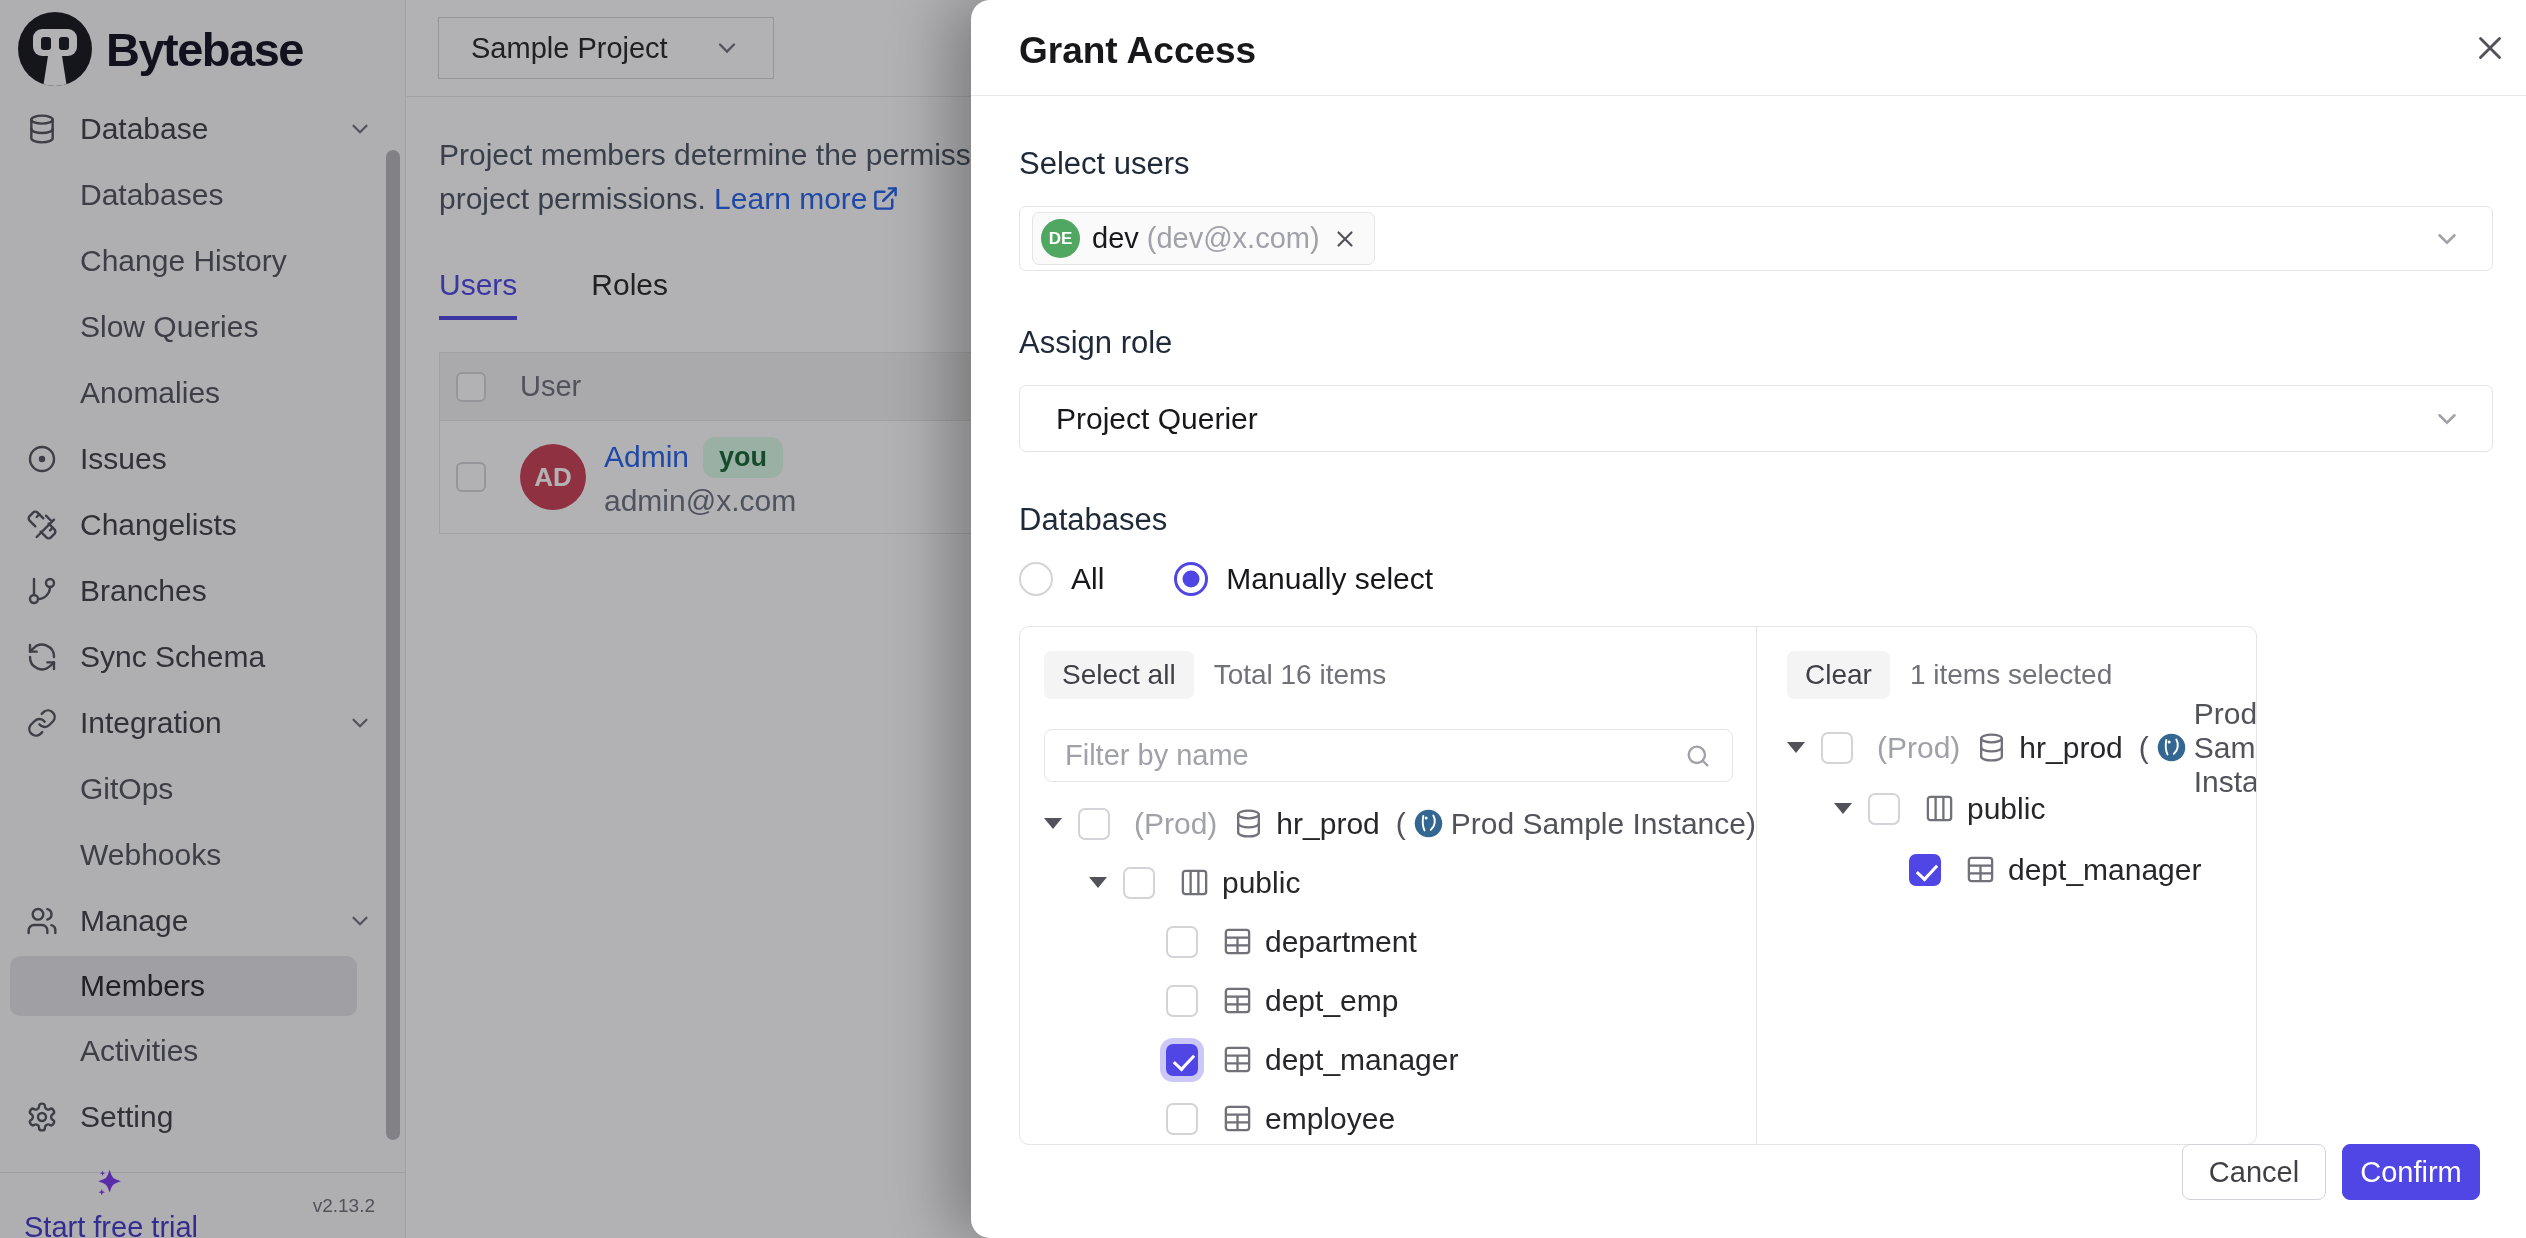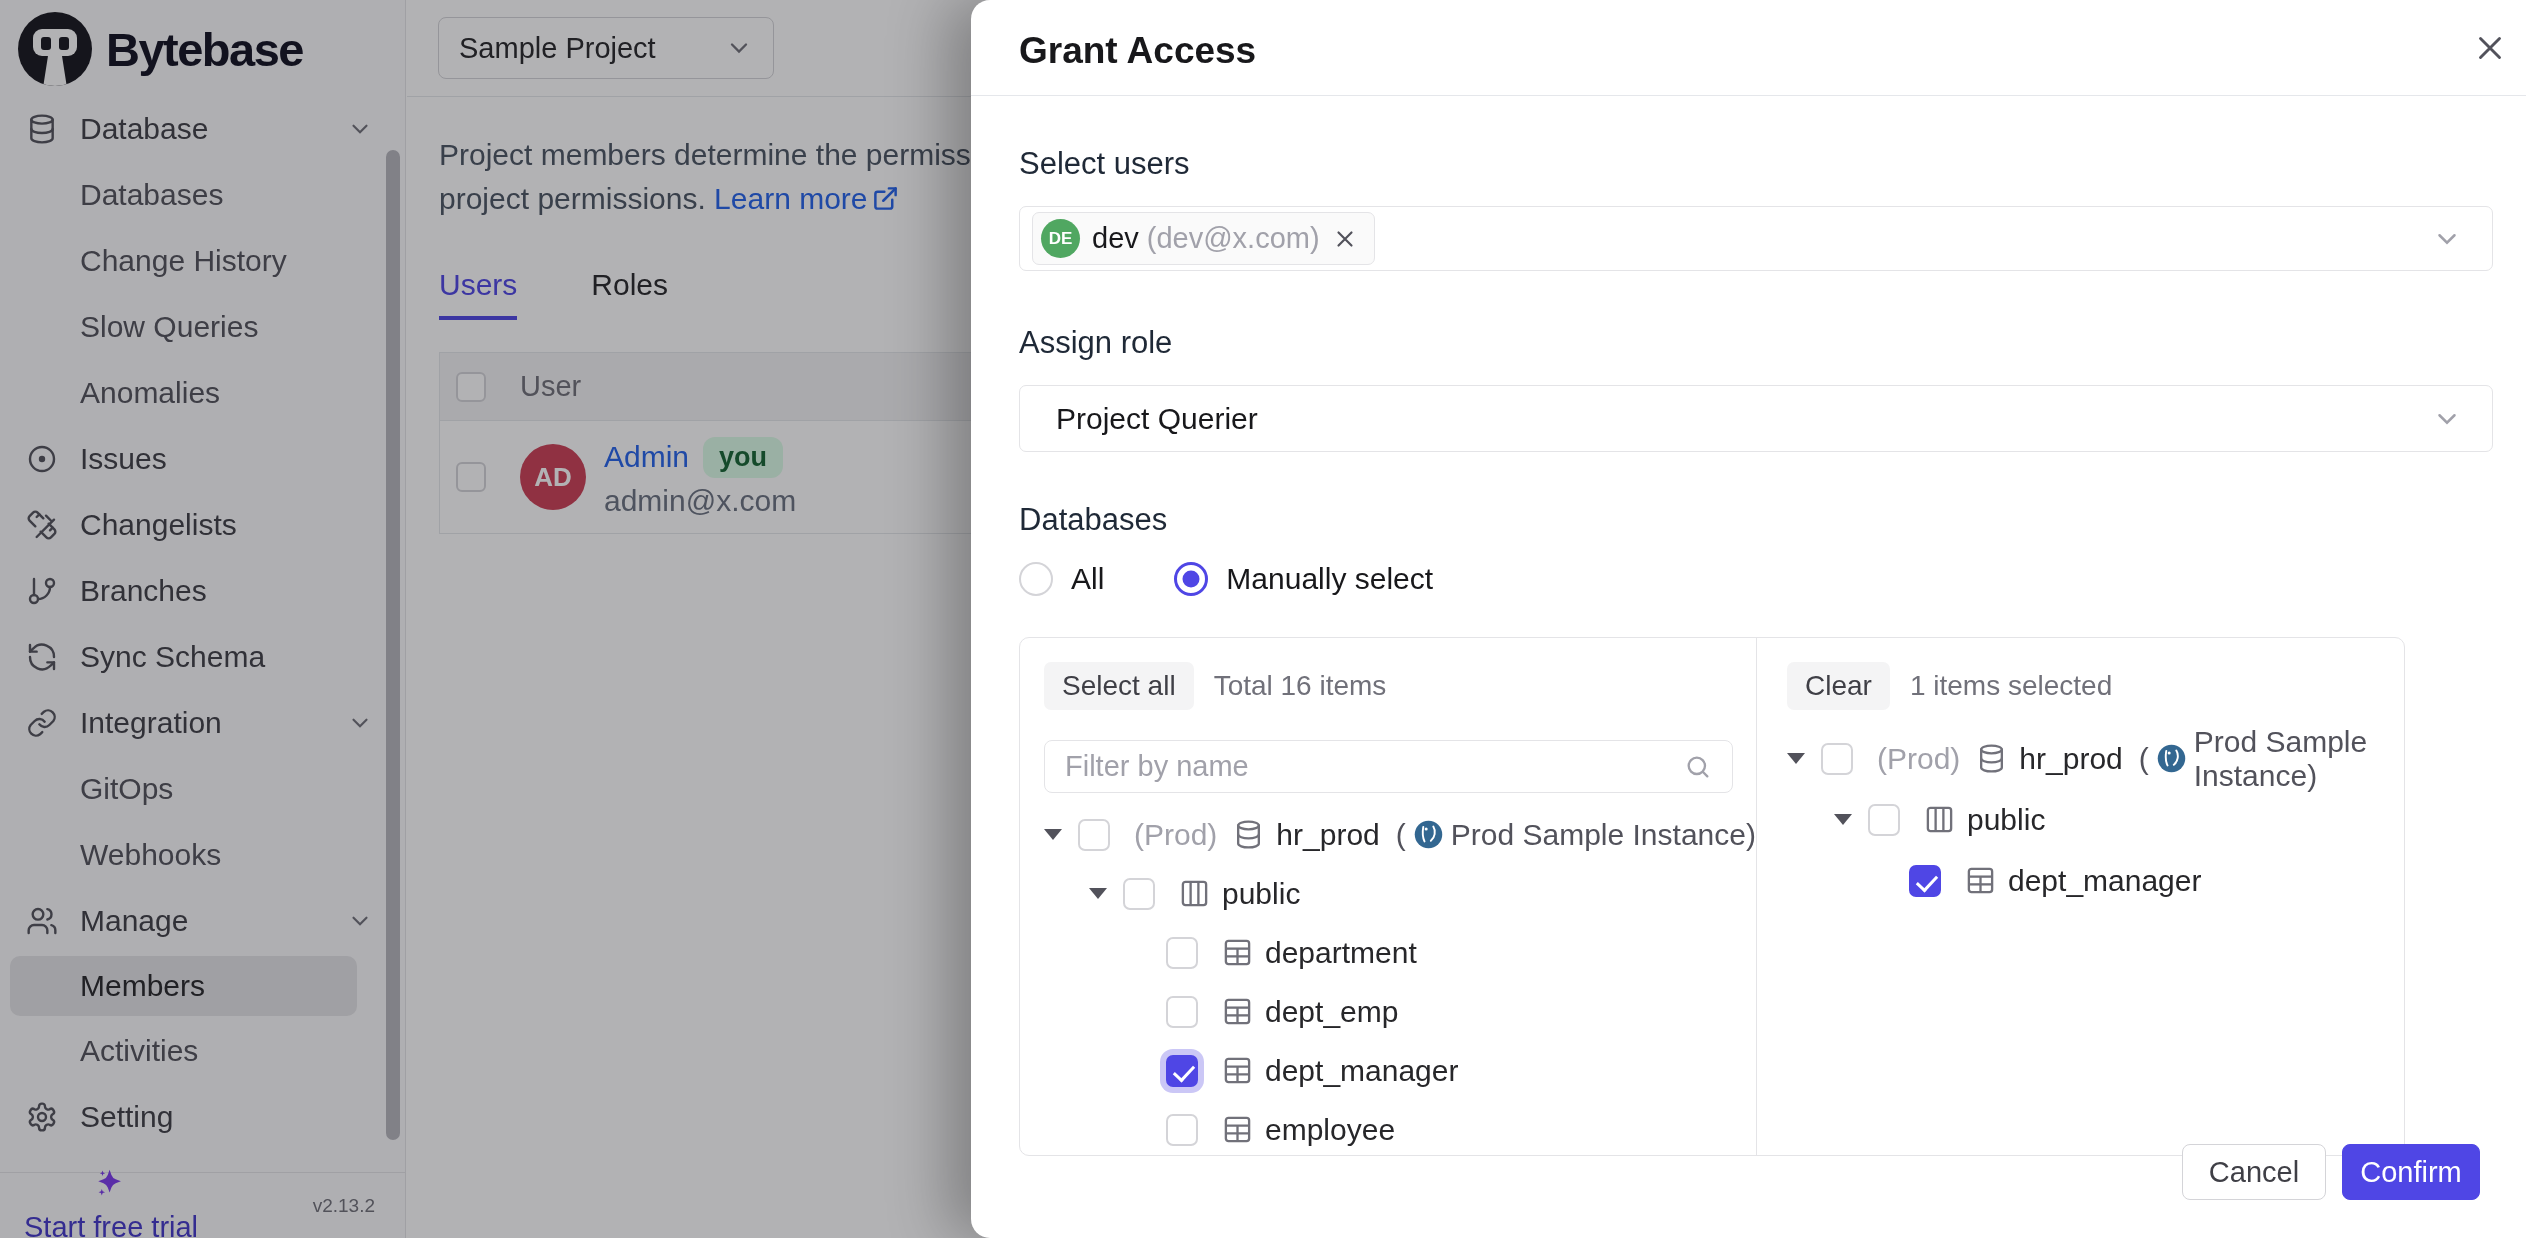--- a/index.html
+++ b/index.html
@@ -30,22 +30,22 @@
   .srow.active{ background:#e4e4e7; border-radius:10px; margin:2px 48px 2px 10px; padding-left:70px; height:60px; color:#27272a;}
   .side-scrollbar{ position:absolute; left:386px; top:150px; width:14px; height:990px; background:#b6b6bd; border-radius:7px;}
   .side-foot{ position:absolute; left:0; right:0; bottom:0; height:66px; border-top:1px solid #e4e4e7;
     display:flex; align-items:center; padding:0 30px 0 24px; background:#fbfbfc;}
   .trial{ display:flex; align-items:center; gap:10px; color:#4338ca; font-size:29px; font-weight:500; cursor:pointer;flex-direction:column;}
   .trial svg{ width:34px; height:34px; }
   .version{ margin-left:auto; color:#71717a; font-size:19px;}
   
   .main{ position:absolute; left:407px; top:0; right:0; height:1238px; background:#fff;}
   .main-header{ height:97px; border-bottom:1px solid #e5e7eb; display:flex; align-items:center; padding-left:31px;}
-  .proj-btn{ width:336px; height:62px; border:1px solid #d4d4d8; border-radius:8px; background:#fff;
-    display:flex; align-items:center; padding:0 20px; font-size:29px; color:#27272a; cursor:pointer;}
+  .proj-btn{ width:336px; height:62px; border:1px solid #d4d4d8; border-radius:0; background:#fff;
+    display:flex; align-items:center; padding:0 32px; font-size:29px; color:#27272a; cursor:pointer;}
   .proj-btn svg{ width:28px; height:28px; color:#71717a; margin-left:auto;}
   .main-body{ padding:36px 0 0 32px; }
   .desc{ font-size:30px; color:#4b5563; line-height:44px; white-space:nowrap;}
   .desc a{ color:#2563eb; text-decoration:none; cursor:pointer;}
   .ext-ico{ display:inline-block; vertical-align:-3px; margin-left:4px; color:#2563eb;}
   .ext-ico svg{ width:27px; height:27px;}
   .tabs{ display:flex; gap:74px; margin-top:44px; font-size:30px;}
   .tab{ padding-bottom:14px; cursor:pointer; color:#27272a; font-weight:500;}
   .tab.active{ color:#4f46e5; border-bottom:4px solid #4f46e5;}
   .utable{ margin-top:32px; width:1600px; border:1px solid #e5e7eb;}
@@ -89,21 +89,21 @@
   .chip-x svg{ width:26px; height:26px;}
   .radio-row{ margin-top:24px; display:flex; align-items:center; gap:24px; font-size:30px; color:#18181b;}
   .radio{ width:34px; height:34px; border-radius:50%; background:#fff; flex:0 0 auto; cursor:pointer;}
   .radio.off{ border:2px solid #d4d4d8;}
   .radio.on{ border:3px solid #4f46e5; position:relative;}
   .radio.on::after{ content:""; position:absolute; left:50%; top:50%; transform:translate(-50%,-50%);
     width:17px; height:17px; border-radius:50%; background:#4f46e5;}
   .radio-lbl{ margin-left:-6px; cursor:pointer;}
   .gap2{ margin-left:46px;}
   
-  .transfer{ margin-top:41px; width:1386px; height:519px; border:1px solid #e4e4e7; border-radius:10px;
+  .transfer{ margin-top:30px; width:1238px; height:519px; border:1px solid #e4e4e7; border-radius:10px;
     display:flex; overflow:hidden;}
   .pane-l{ width:737px; border-right:1px solid #e4e4e7; padding:24px 0 0 24px; overflow:hidden;}
   .pane-r{ flex:1; padding:24px 0 0 30px; overflow:hidden;}
   .ptoolbar{ display:flex; align-items:center; gap:20px;}
   .pbtn{ background:#f4f4f5; border-radius:7px; padding:8px 18px; font-size:28px; color:#3f3f46; cursor:pointer;}
   .pinfo{ font-size:28px; color:#71717a;}
   .filter{ margin-top:30px; width:689px; height:53px; border:1px solid #e4e4e7; border-radius:8px;
     display:flex; align-items:center; padding:0 20px; }
   .filter input{ border:none; outline:none; flex:1; font-size:29px; font-family:"Liberation Sans",sans-serif; color:#27272a; background:transparent;}
   .filter input::placeholder{ color:#a1a1aa;}

